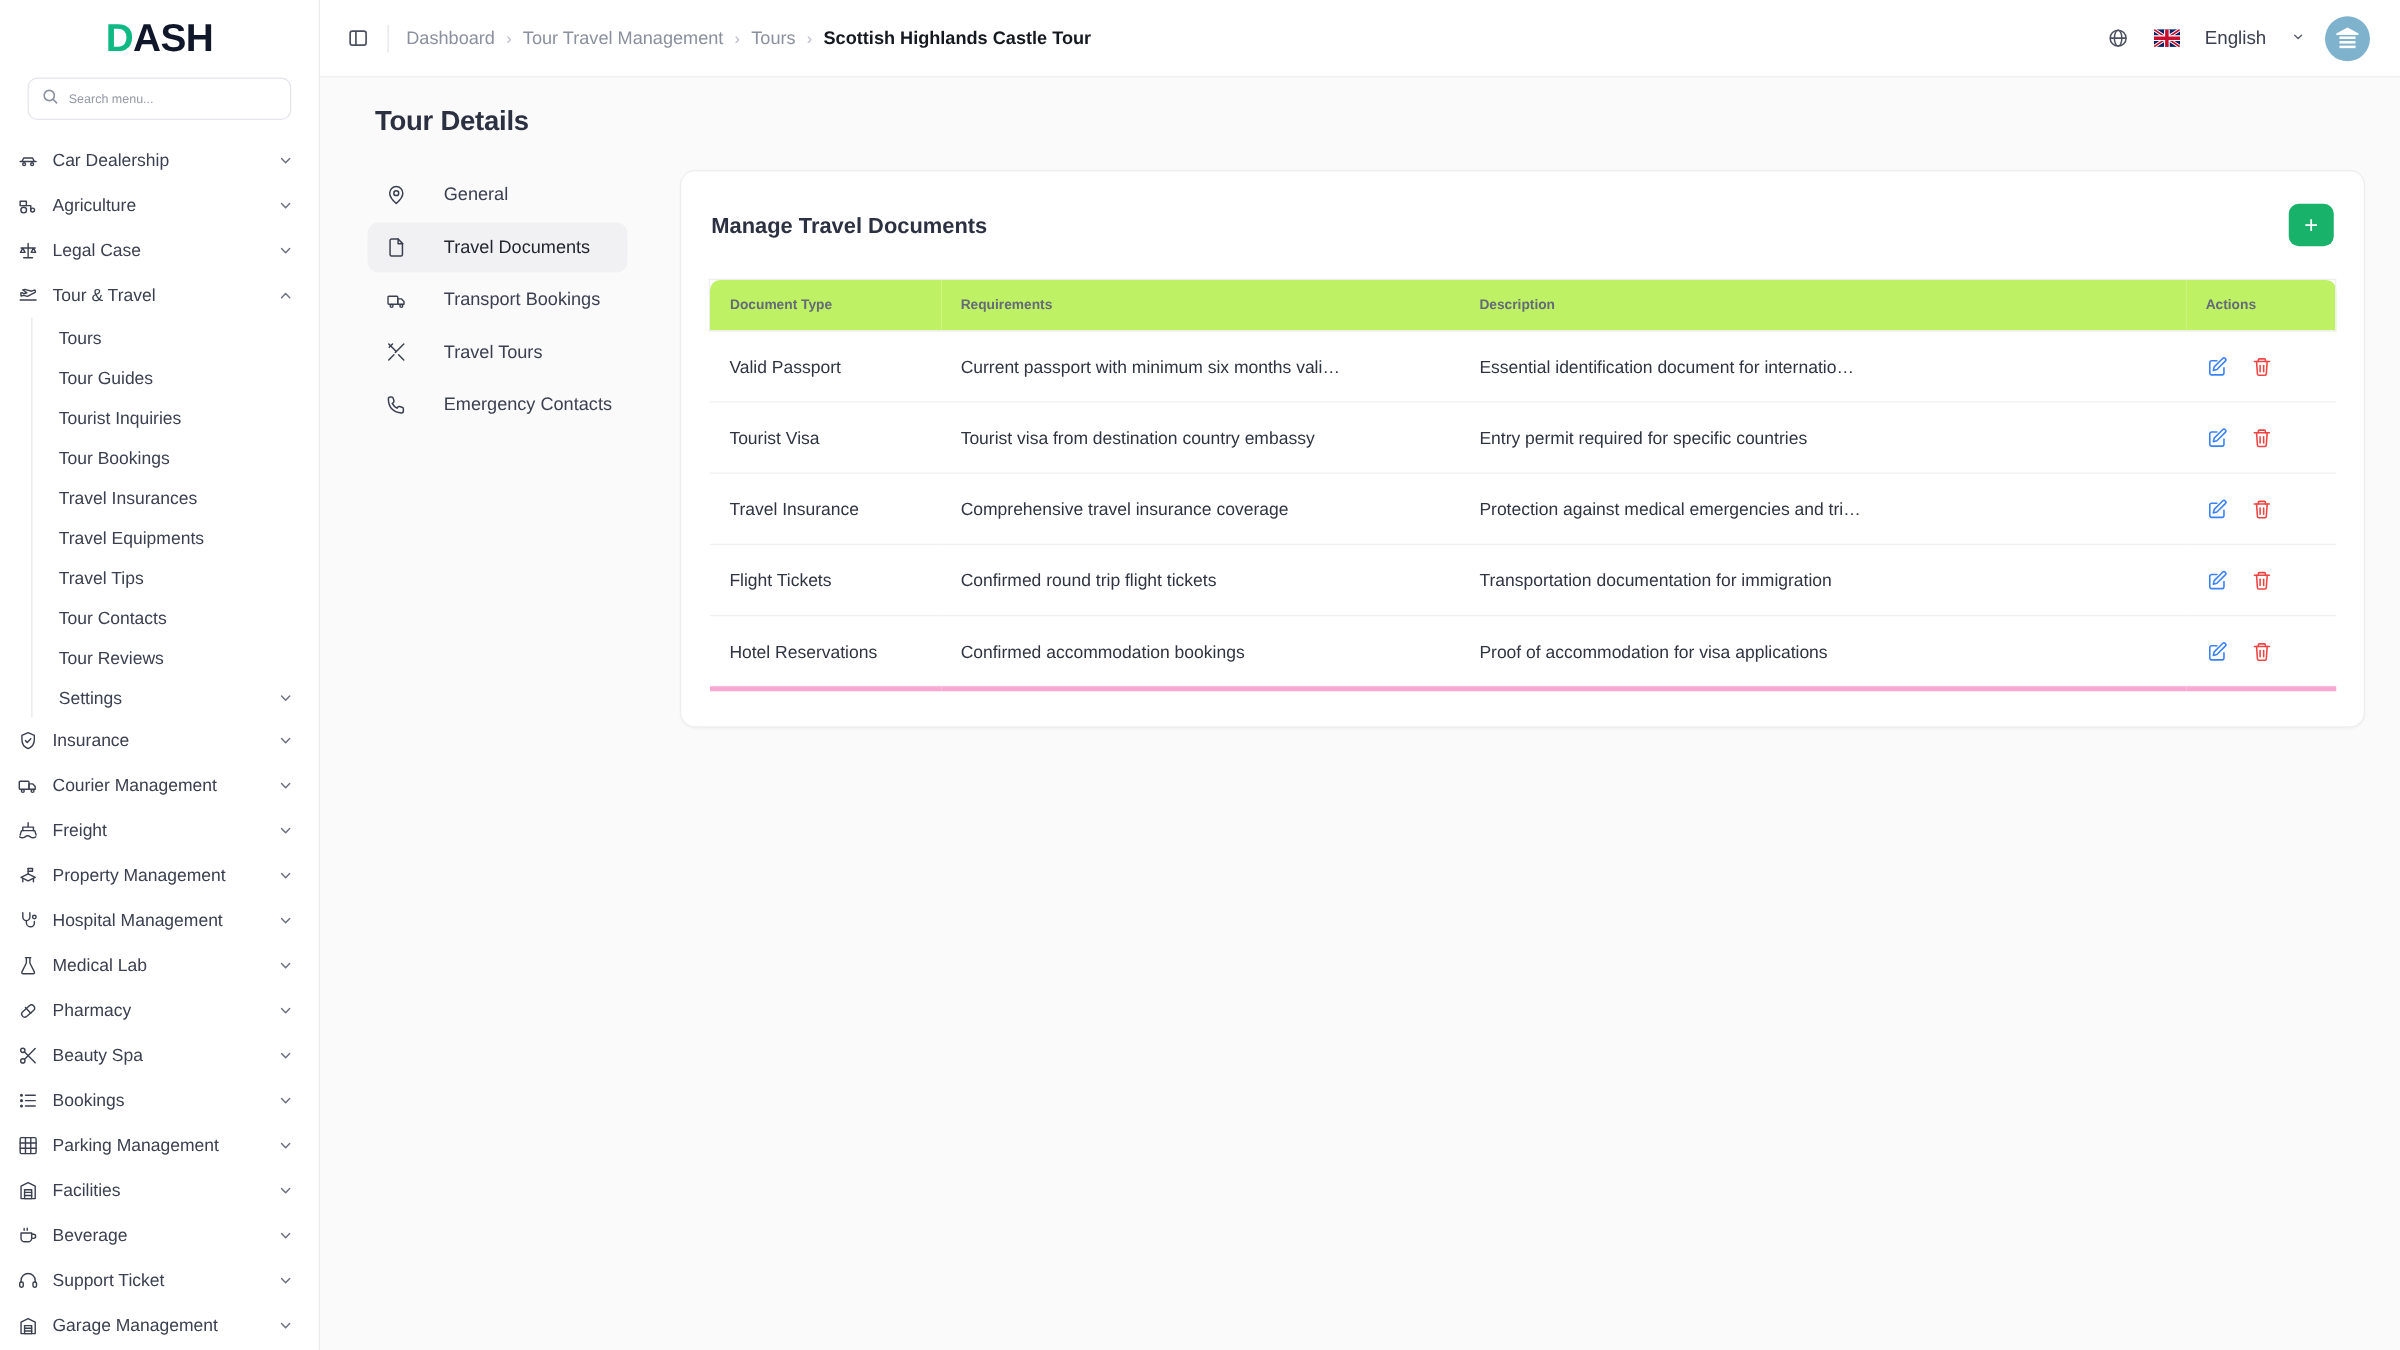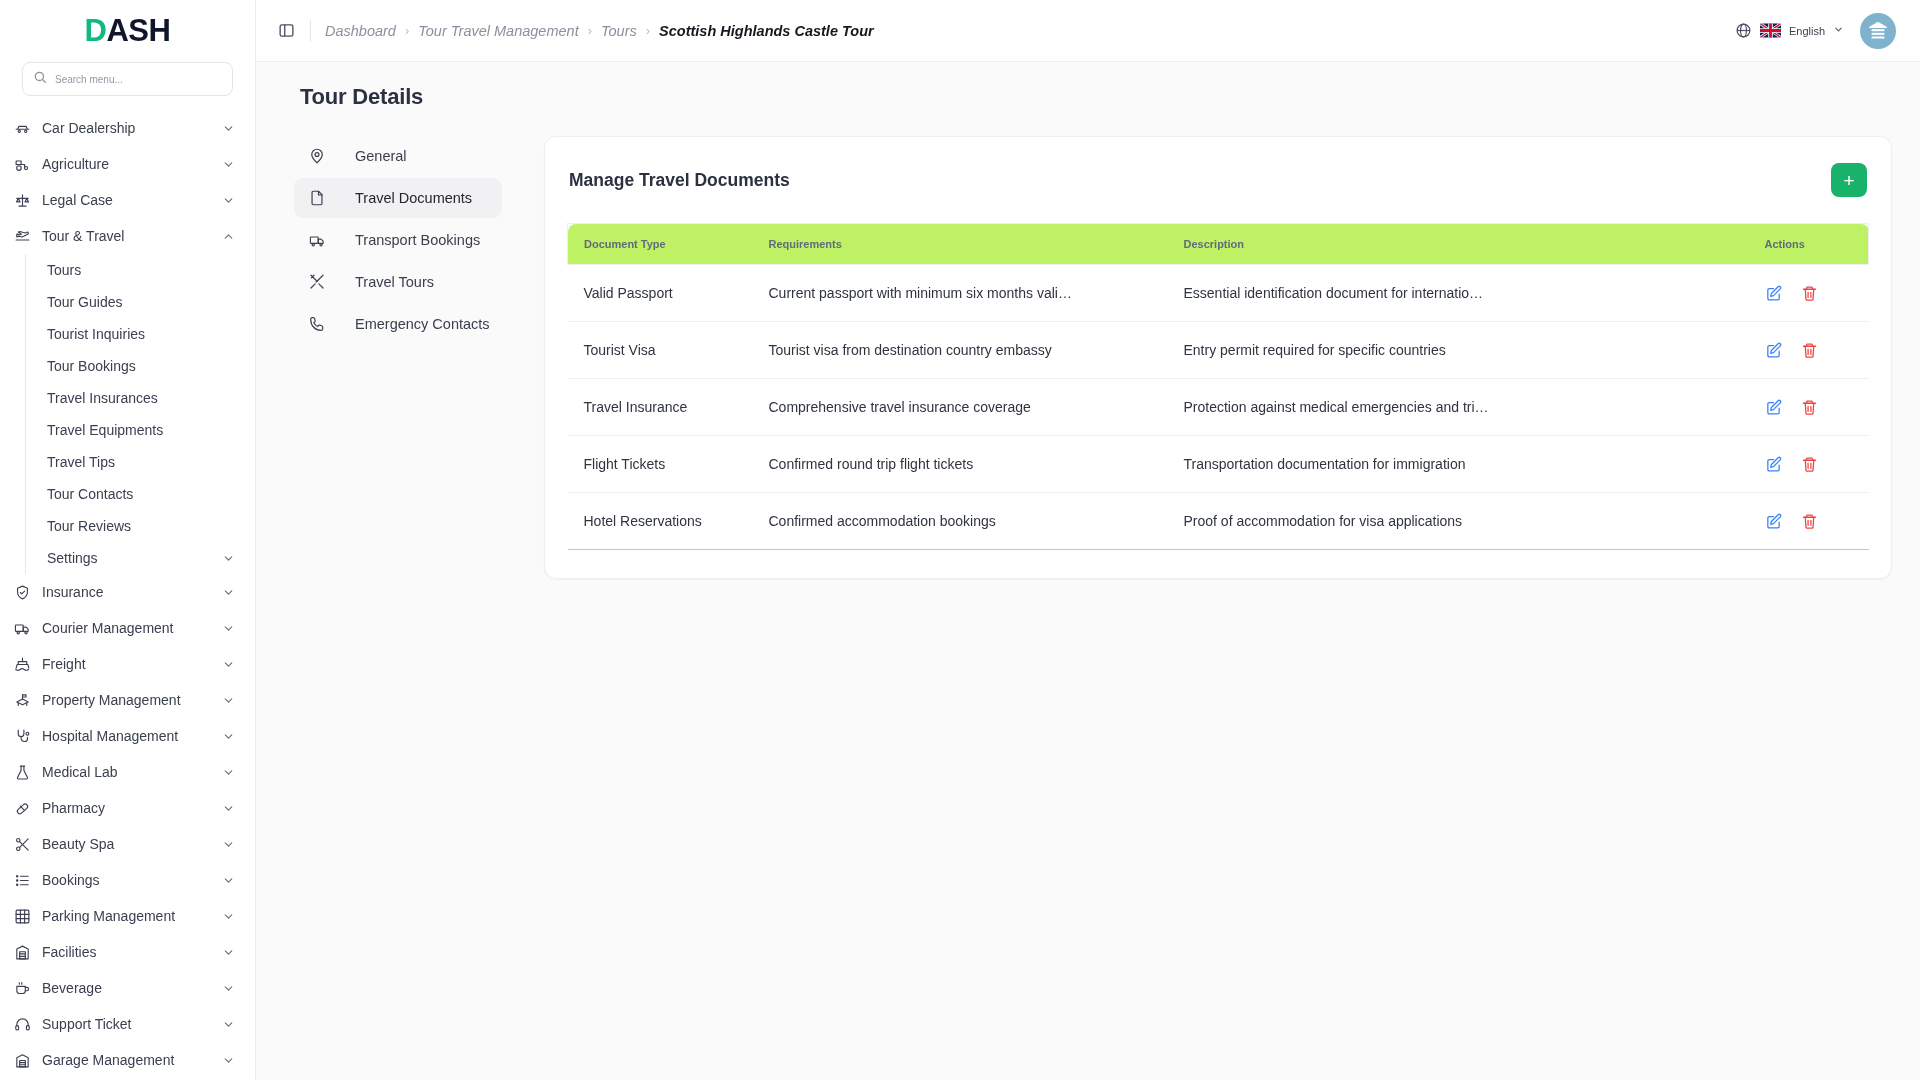--- a/index.html
+++ b/index.html
@@ -125,28 +125,28 @@
     padding: 0 24px 0 20px;
   }
   .topbar-left { display: flex; align-items: center; gap: 14px; }
   .panel-toggle {
     width: 20px; height: 20px;
     display: flex; align-items: center; justify-content: center;
     cursor: pointer; color: #4b5060;
   }
   .vdiv { width: 1px; height: 22px; background: #e4e5ea; }
   .crumbs { display: flex; align-items: center; gap: 9px; font-size: 14.5px; }
-  .crumb { color: #8b909e; cursor: pointer; white-space: nowrap; font-style: italic; }
+  .crumb { color: #8b909e; cursor: pointer; white-space: nowrap; }
   .crumb.current { color: #14181f; font-weight: 600; cursor: default; }
   .crumb-sep { color: #b9bdc7; font-size: 13px; display: flex; align-items: center; }
 
   .topbar-right { margin-left: auto; display: flex; align-items: center; gap: 16px; }
   .lang {
-    display: flex; align-items: center; gap: 8px;
-    cursor: pointer; color: #3b4050; font-size: 11px;
+    display: flex; align-items: center; gap: 20px;
+    cursor: pointer; color: #3b4050; font-size: 15px;
   }
   .globe { display: flex; color: #4b5060; }
   .flag { width: 21px; height: 15px; border-radius: 2px; overflow: hidden; display: block; }
   .avatar {
     width: 36px; height: 36px; border-radius: 50%;
     background: #7fb3cd;
     display: flex; align-items: center; justify-content: center;
     cursor: pointer;
     overflow: hidden;
   }
@@ -238,21 +238,21 @@
   table.dt tbody td {
     padding: 19px 16px;
     font-size: 14px;
     color: #2f3441;
     border-bottom: 1px solid #f0f0f3;
     vertical-align: middle;
     white-space: nowrap;
     overflow: hidden;
     text-overflow: ellipsis;
   }
-  table.dt tbody tr:last-child td { border-bottom: 1px solid #f9a8d4; }
+  table.dt tbody tr:last-child td { border-bottom: 4px solid #f9a8d4; }
   .col-type { width: 185px; }
   .col-req  { width: 415px; }
   .col-desc { width: auto; }
   .col-act  { width: 120px; }
   .acts { display: flex; align-items: center; gap: 18px; }
   .icon-btn {
     width: 18px; height: 18px;
     display: flex; align-items: center; justify-content: center;
     cursor: pointer; background: none; border: none; padding: 0;
   }

